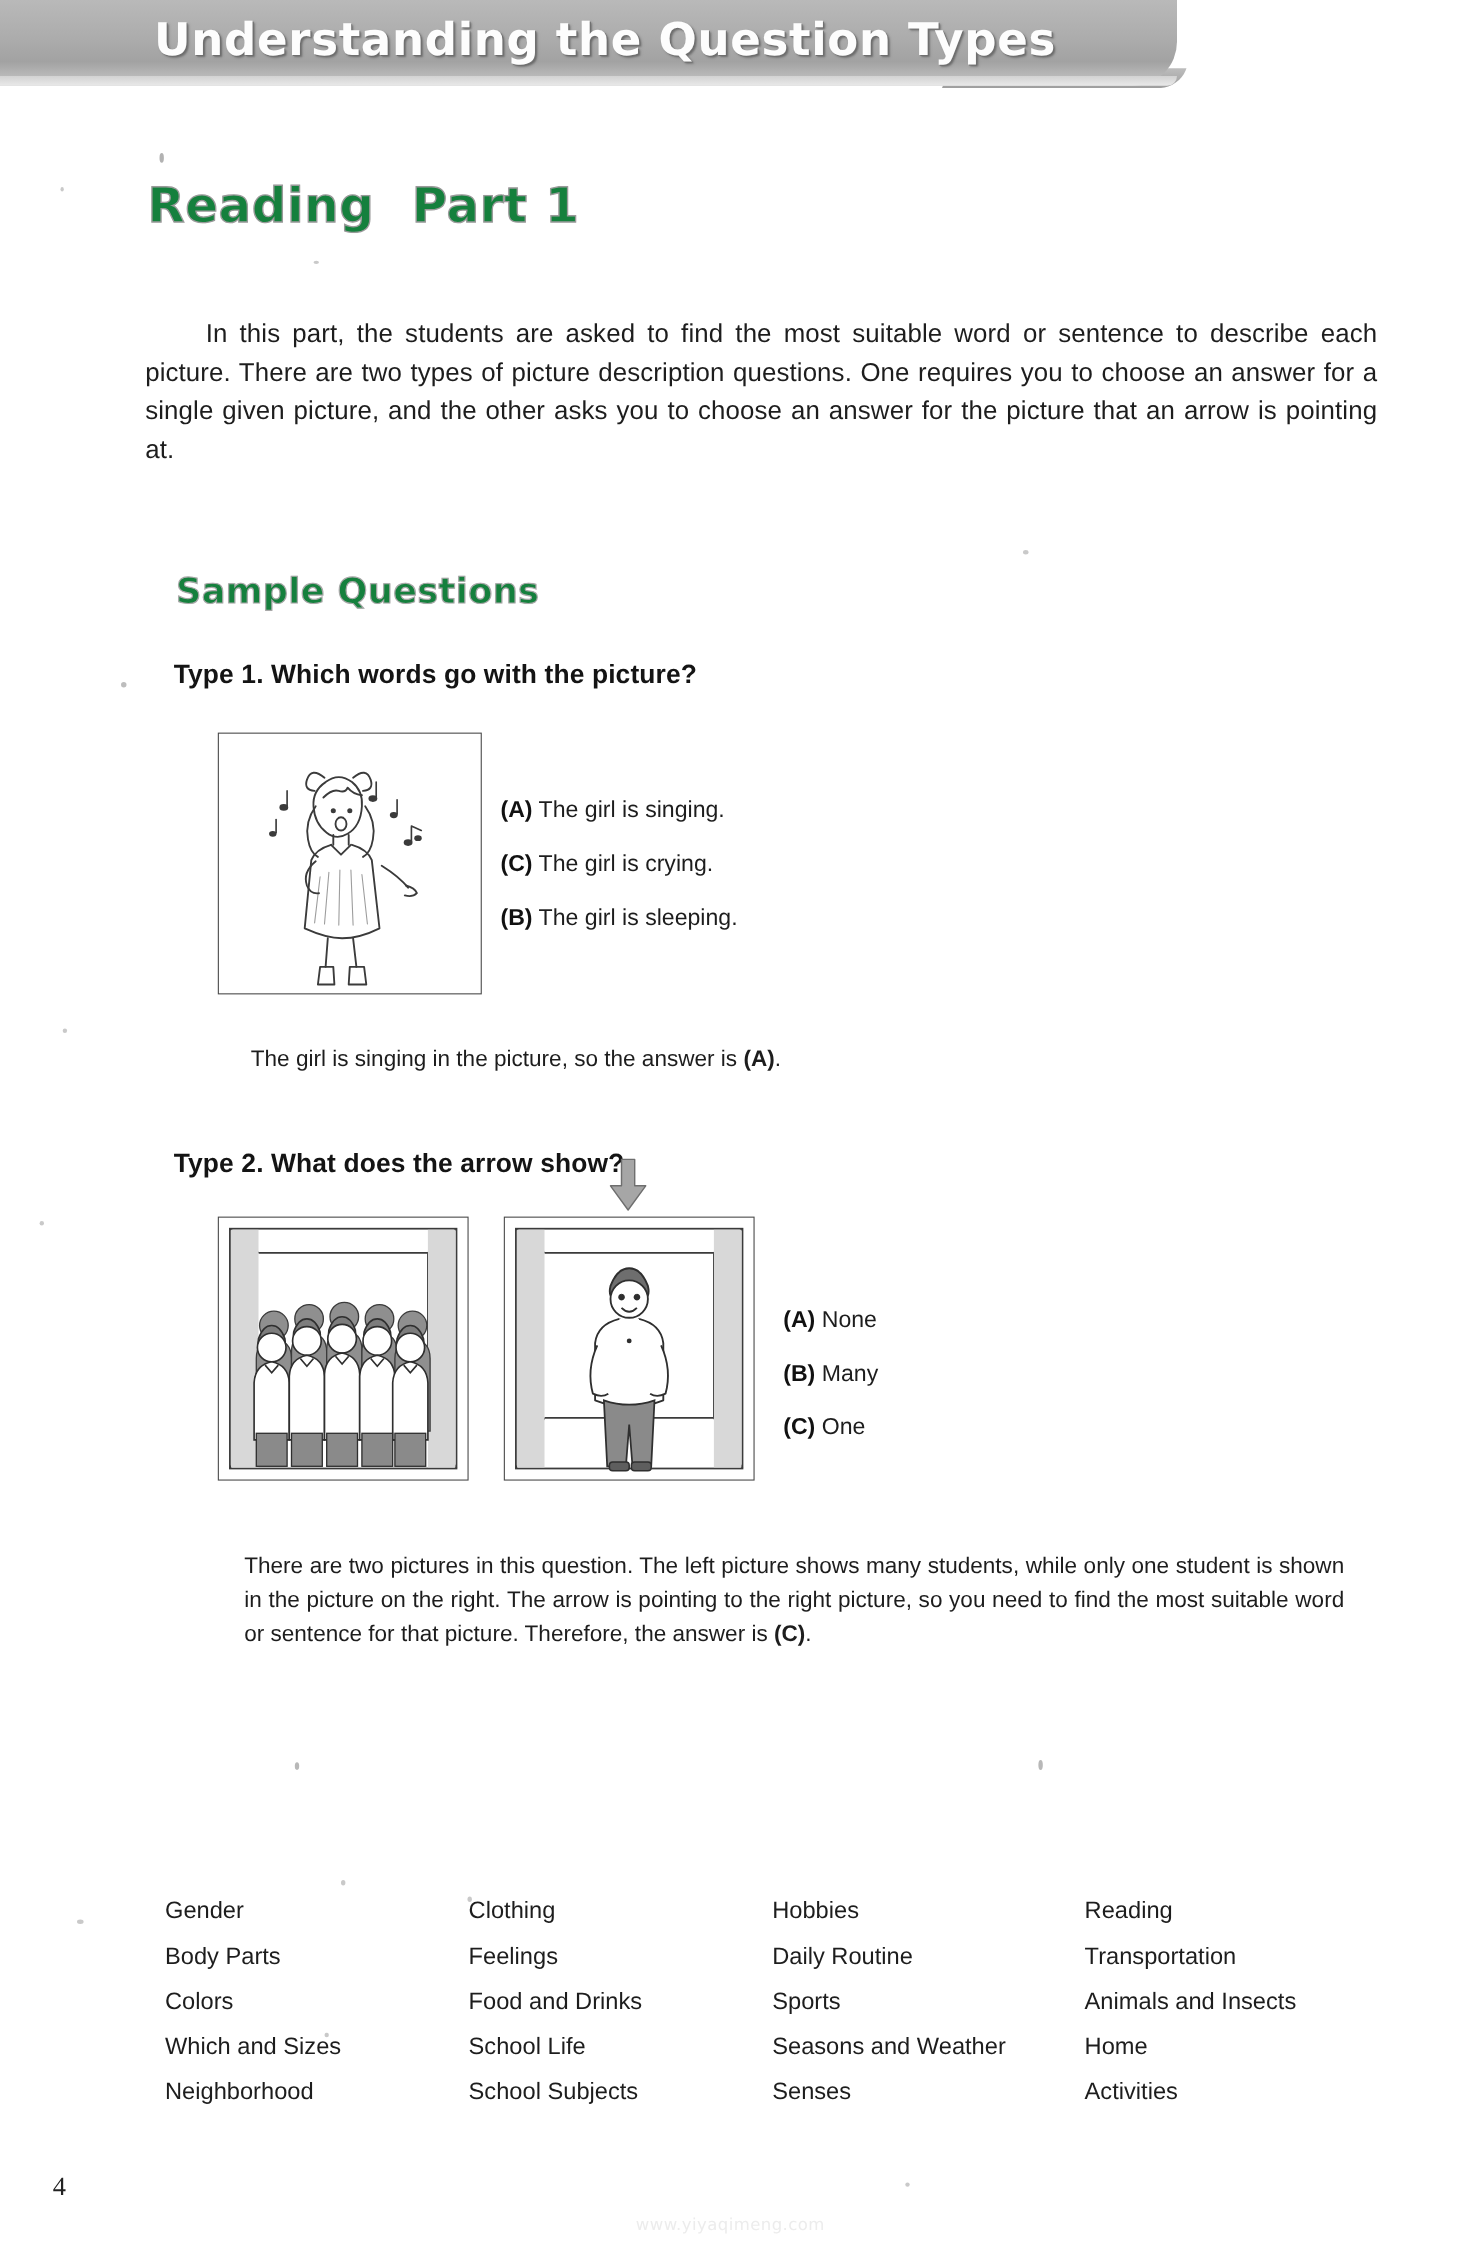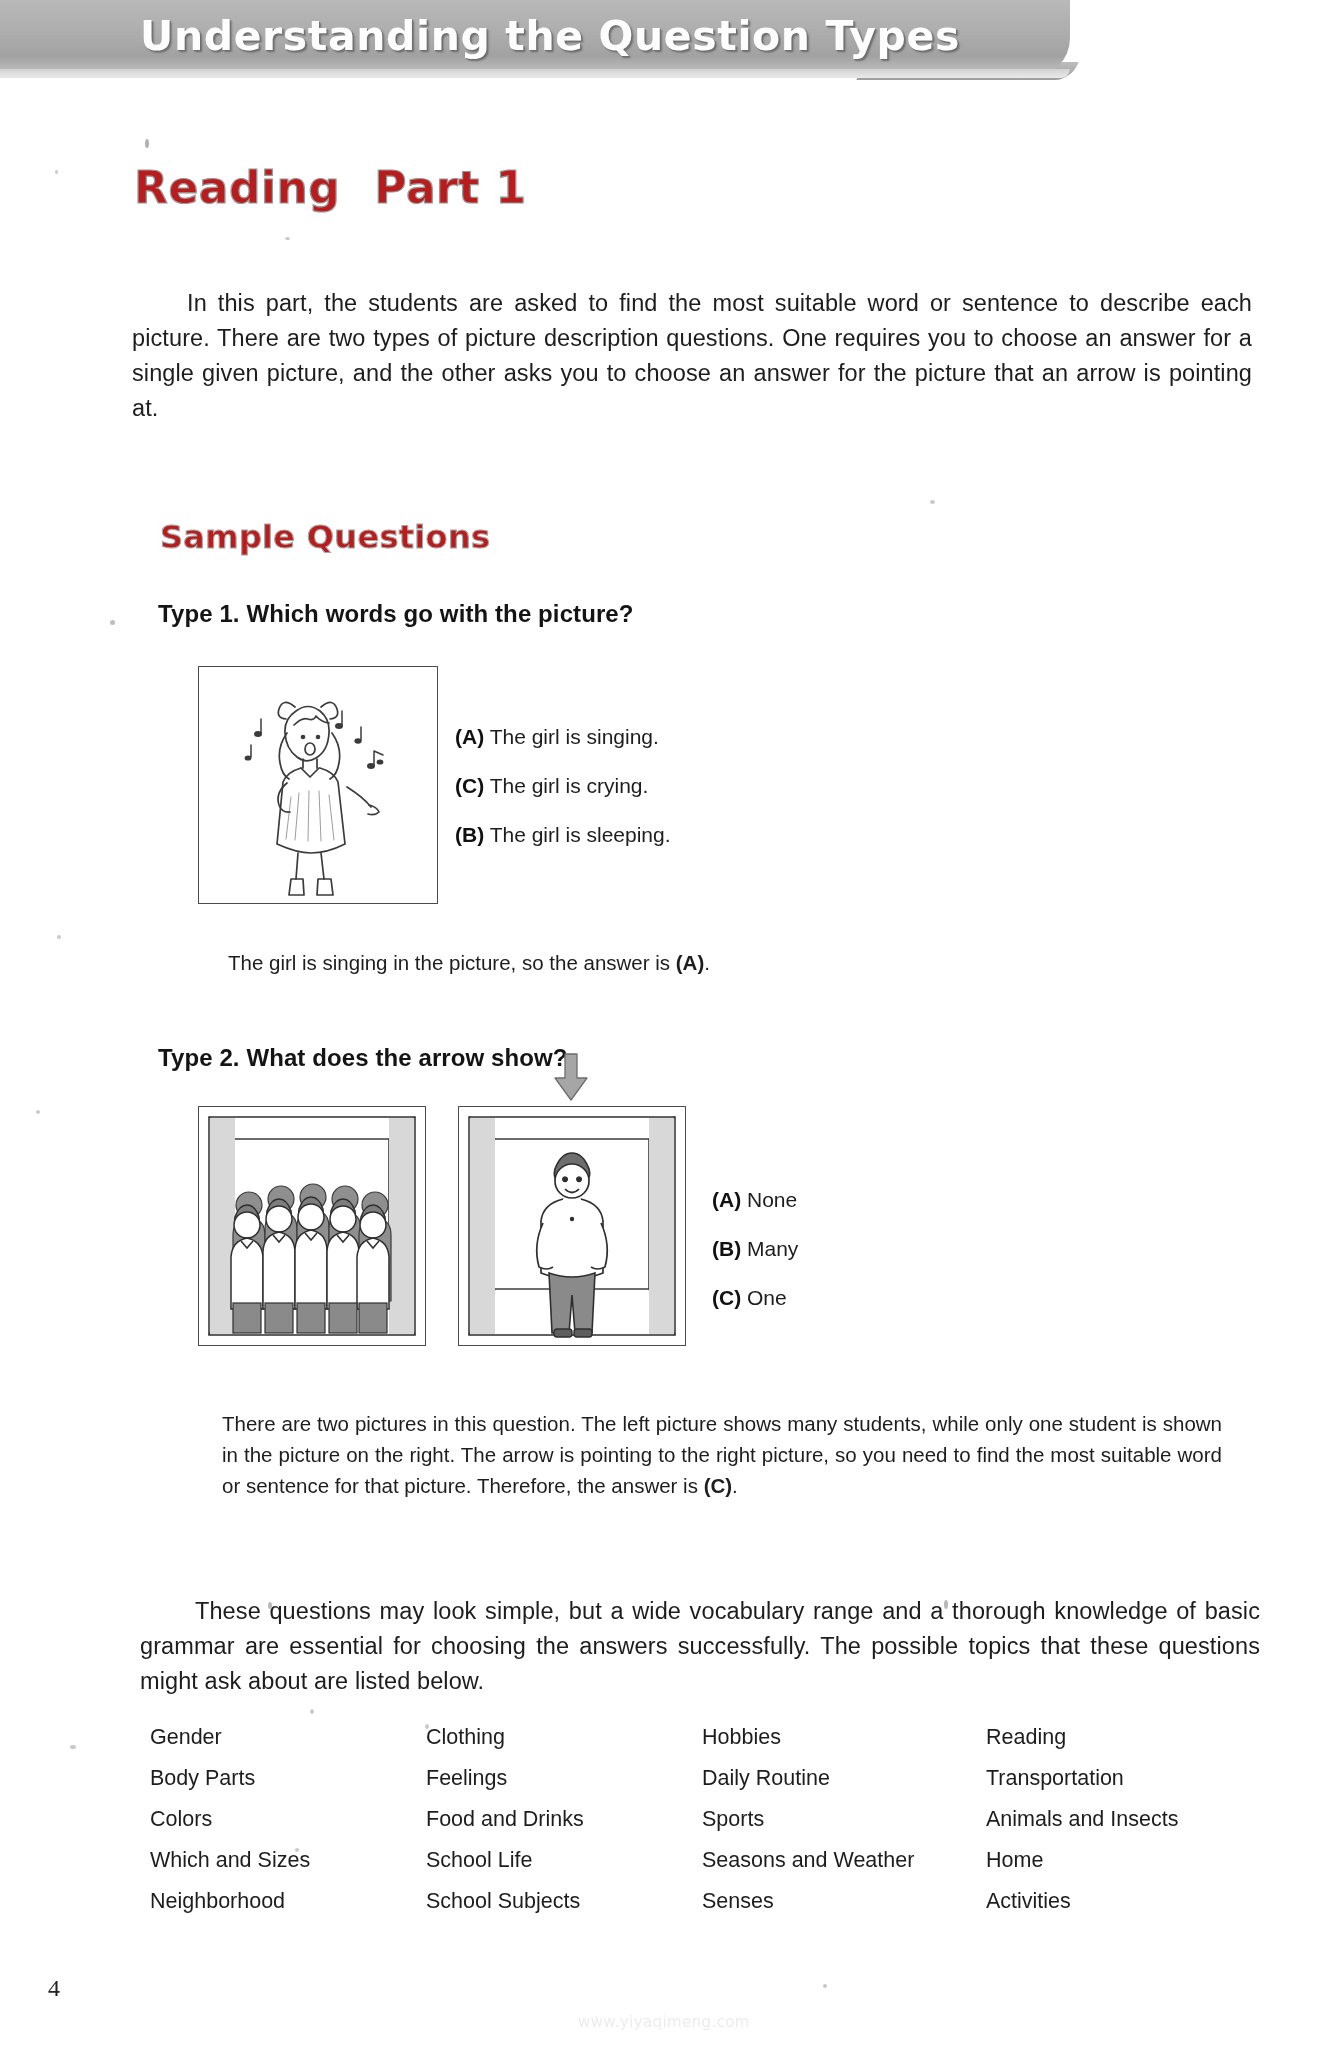--- a/index.html
+++ b/index.html
@@ -75,21 +75,21 @@
     height: 2048px;
     text-decoration: underline;
   }
 
   
   .display-head {
     position: absolute;
     font-family: "DejaVu Sans", sans-serif;
     font-weight: bold;
     white-space: nowrap;
-    color: #b91c1c;
+    color: #15803d;
     -webkit-text-stroke: 1.2px #9a9a9a;
     text-shadow: 0 0 1px #b4b4b4;
   }
   #reading-head {
     left: 134px;
     top: 162px;
     font-size: 44px;
     letter-spacing: 0.5px;
   }
   #reading-head .sep { display: inline-block; width: 34px; }
@@ -444,21 +444,20 @@
     <div class="option-row">
       <span class="lbl">(C)</span>
       <span>One</span>
     </div>
   </div>
 
   <div class="explain" id="type2-explain">
     <span>There are two pictures in this question. The left picture shows many students, while only one student is shown in the picture on the right. The arrow is pointing to the right picture, so you need to find the most suitable word or sentence for that picture. Therefore, the answer is </span><b>(C)</b><span>.</span>
   </div>
 
-  <p class="body-par" id="closing-par">These questions may look simple, but a wide vocabulary range and a thorough knowledge of basic grammar are essential for choosing the answers successfully. The possible topics that these questions might ask about are listed below.</p>
 
   <div id="topics">
     <div class="topic-cell">Gender</div>
     <div class="topic-cell">Clothing</div>
     <div class="topic-cell">Hobbies</div>
     <div class="topic-cell">Reading</div>
     <div class="topic-cell">Body Parts</div>
     <div class="topic-cell">Feelings</div>
     <div class="topic-cell">Daily Routine</div>
     <div class="topic-cell">Transportation</div>

